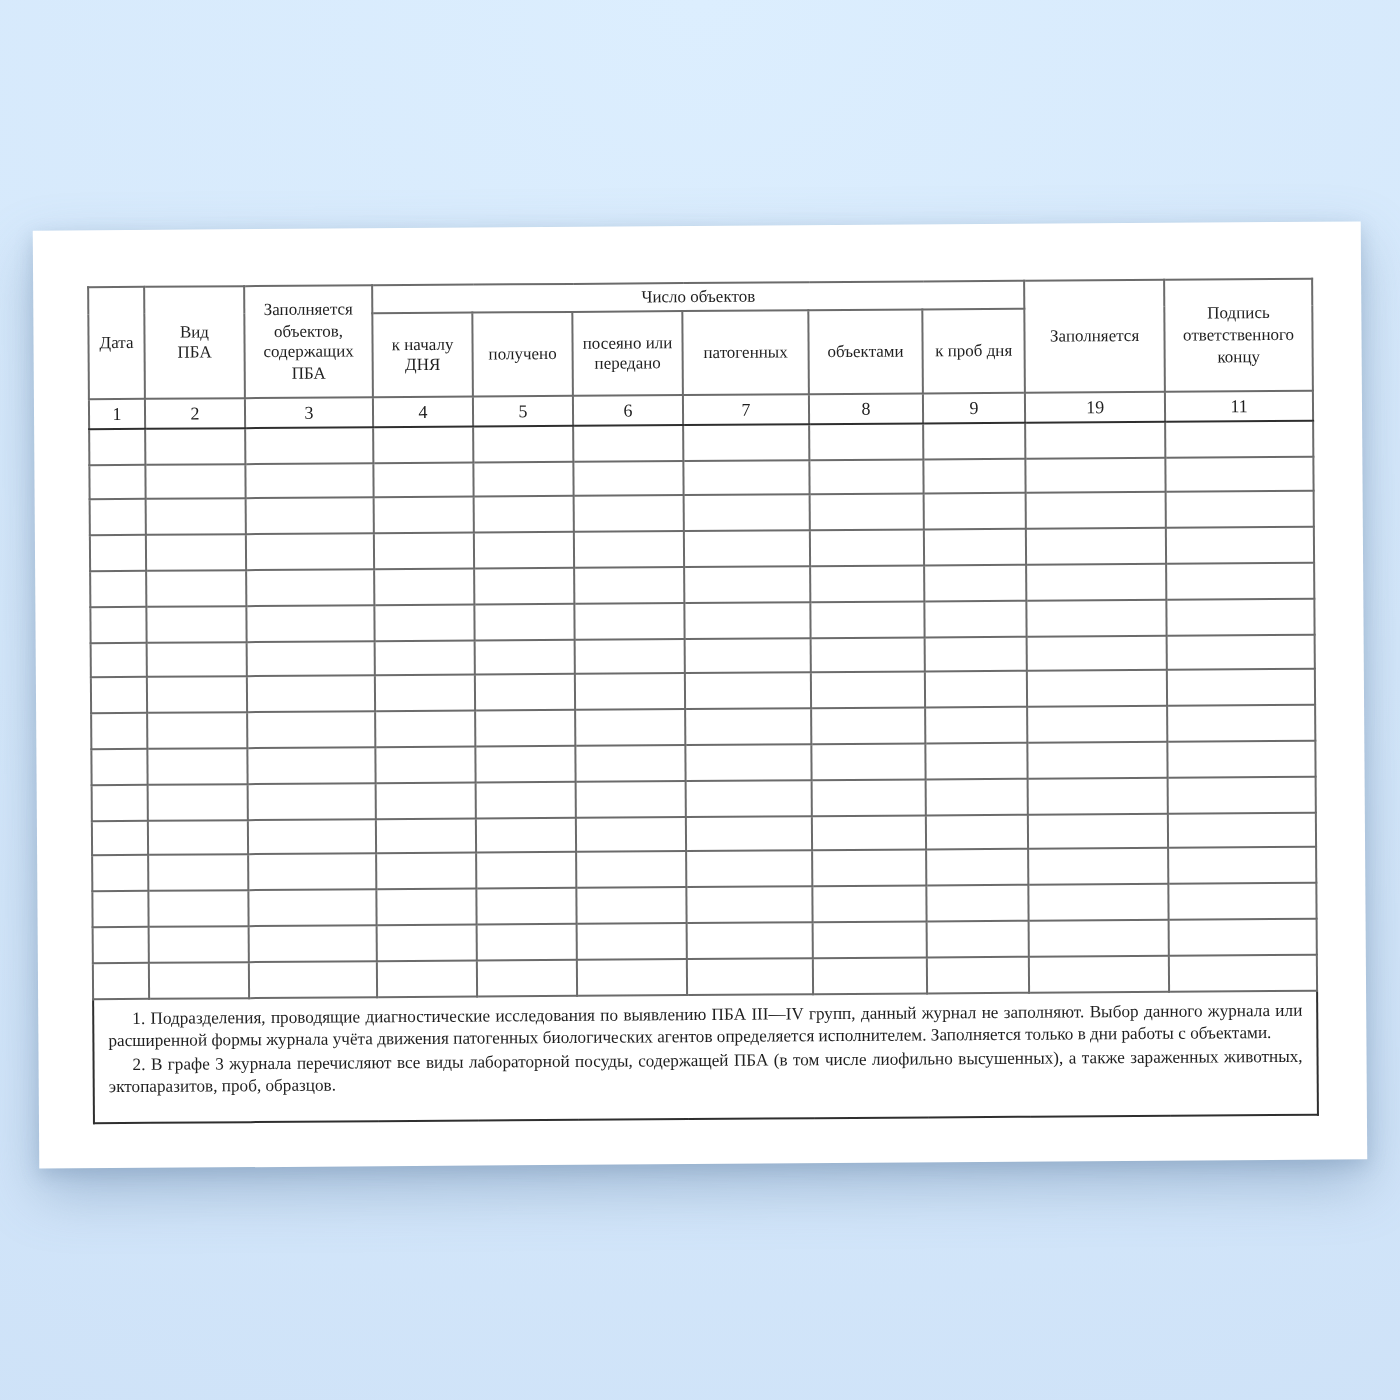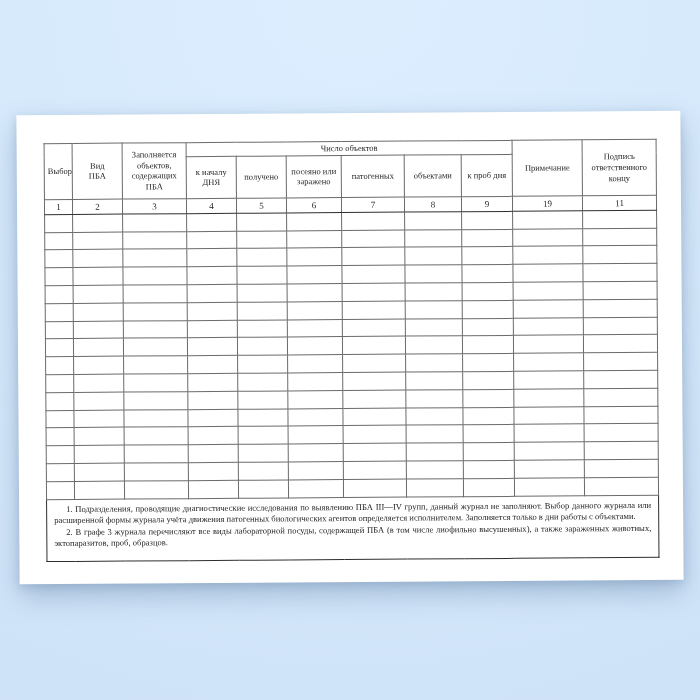--- a/index.html
+++ b/index.html
@@ -102,33 +102,33 @@
           <col style="width:55px">
         <col style="width:63px">
           <col style="width:57px">
           <col style="width:51px">
         <col style="width:70px">
           <col style="width:74px">
       </colgroup>
 
       <thead>
         <tr class="row-group">
-          <th rowspan="2">Выбор</th>
+          <th rowspan="2">Дата</th>
           <th rowspan="2">
             <span class="narrow">Вид ПБА</span>
           </th>
           <th rowspan="2">Заполняется объектов, содержащих ПБА</th>
           <th colspan="6">Число объектов</th>
-          <th rowspan="2">Примечание</th>
+          <th rowspan="2">Заполняется</th>
           <th rowspan="2">Подпись ответственного концу</th>
         </tr>
         <tr class="row-sub">
           <th>к началу ДНЯ</th>
           <th>получено</th>
-          <th>посеяно или заражено</th>
+          <th>посеяно или передано</th>
           <th>патогенных</th>
           <th>объектами</th>
           <th>к проб дня</th>
         </tr>
       </thead>
 
       <tbody>
         <tr class="row-nums">
           <td>1</td>
           <td>2</td>

